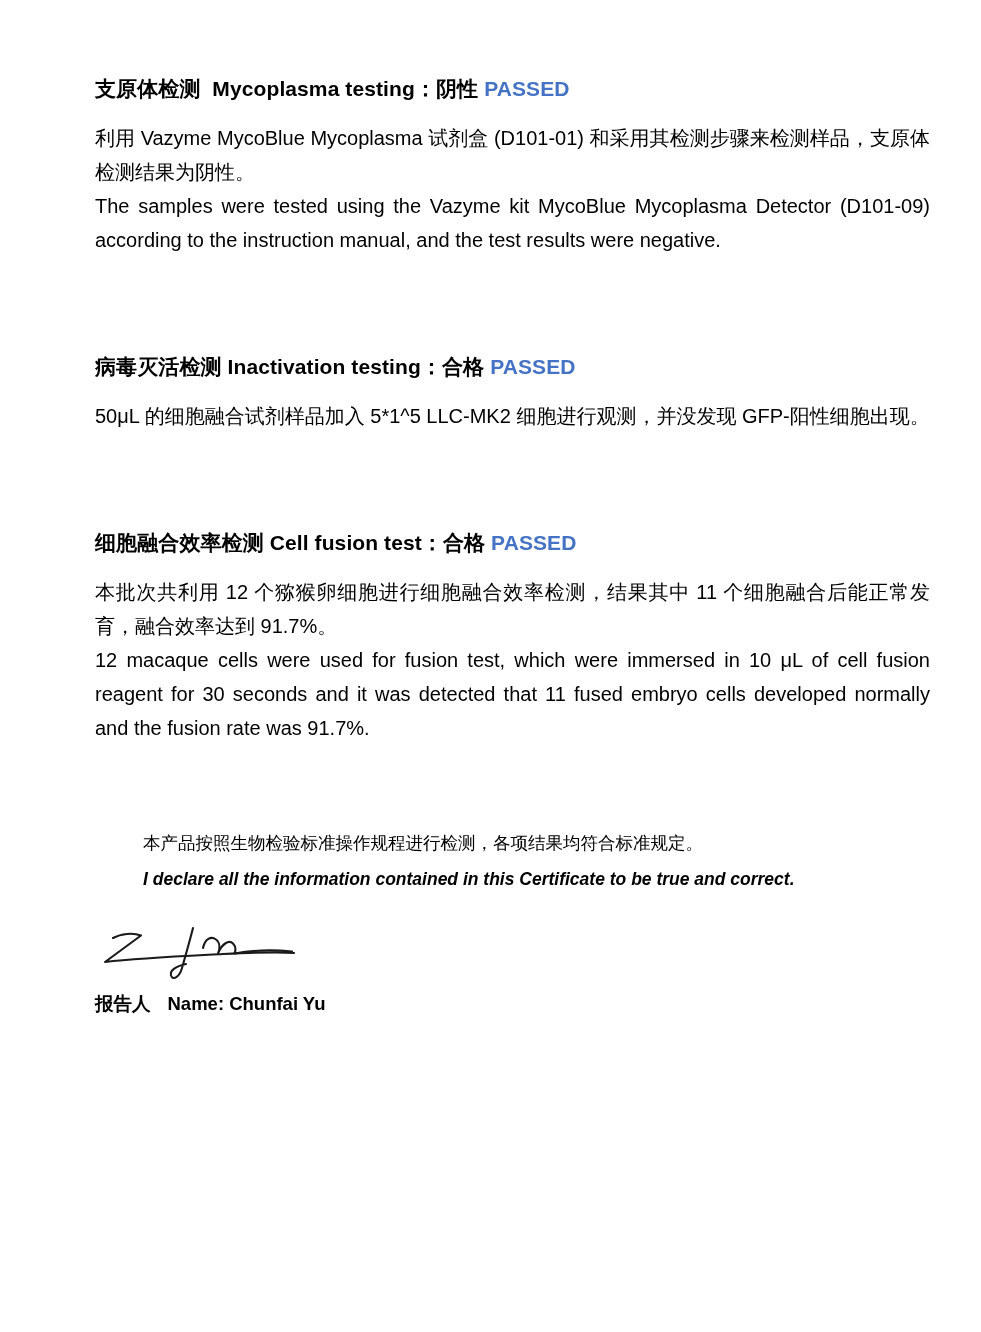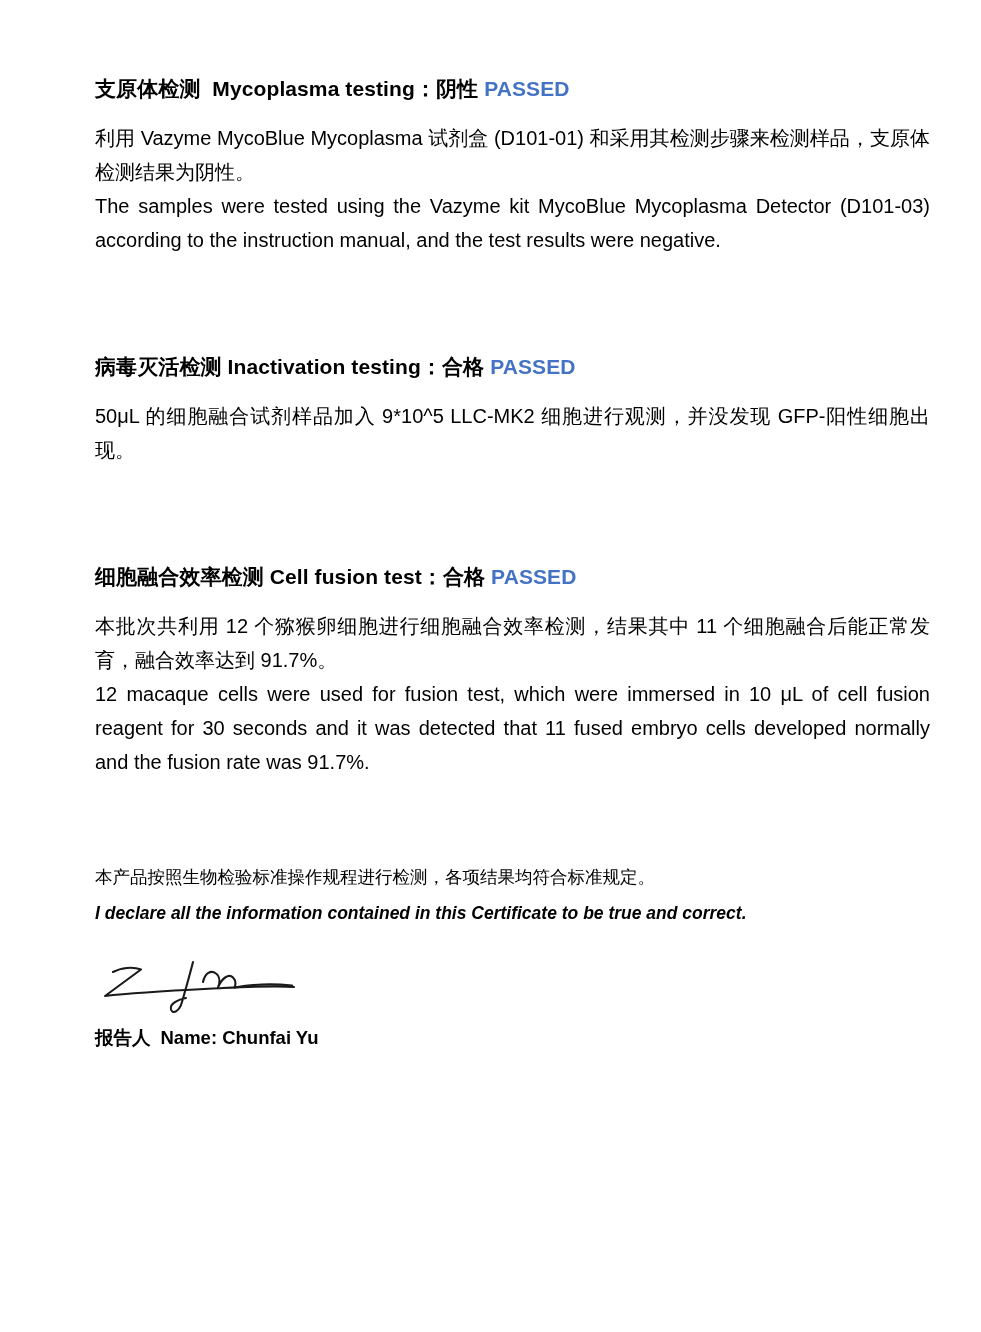--- a/index.html
+++ b/index.html
@@ -30,55 +30,55 @@
   }
   h2.heading .passed {
     font-weight: 700;
   }
   p.body {
     font-size: 20px;
     line-height: 34px;
     margin: 0;
     text-align: justify;
   }
-  .declaration { margin-top: 80px; }
+  .declaration { margin-top: 80px; margin-left: 48px; }
   .declaration p {
     margin: 0;
     font-size: 17.5px;
     line-height: 36px;
     text-align: left;
   }
   .declaration p.en { font-weight: 700; font-style: italic; }
   .signature-block {
     margin-top: 28px;
     height: 58px;
   }
   .signature-block svg { display: block; }
   .reporter-line {
     margin-top: 8px;
     font-size: 18.5px;
     font-weight: 700;
     line-height: 26px;
   }
-  .reporter-line .label { margin-right: 10px; }
+  .reporter-line .label { margin-right: 17px; }
 </style>
 </head>
 <body>
 
 <div class="page" style="background: rgb(255, 255, 255);">
 
   <section class="test-section">
     <h2 class="heading"><span>支原体检测  Mycoplasma testing：阴性</span> <span class="passed" style="color: rgb(68, 114, 196);">PASSED</span></h2>
     <p class="body zh">利用 Vazyme MycoBlue Mycoplasma 试剂盒 (D101-01) 和采用其检测步骤来检测样品，支原体检测结果为阴性。</p>
-    <p class="body en">The samples were tested using the Vazyme kit MycoBlue Mycoplasma Detector (D101-03) according to the instruction manual, and the test results were negative.</p>
+    <p class="body en">The samples were tested using the Vazyme kit MycoBlue Mycoplasma Detector (D101-09) according to the instruction manual, and the test results were negative.</p>
   </section>
 
   <section class="test-section">
     <h2 class="heading"><span>病毒灭活检测 Inactivation testing：合格</span> <span class="passed" style="color: rgb(68, 114, 196);">PASSED</span></h2>
-    <p class="body zh">50μL 的细胞融合试剂样品加入 9*10^5 LLC-MK2 细胞进行观测，并没发现 GFP-阳性细胞出现。</p>
+    <p class="body zh">50μL 的细胞融合试剂样品加入 5*1^5 LLC-MK2 细胞进行观测，并没发现 GFP-阳性细胞出现。</p>
   </section>
 
   <section class="test-section">
     <h2 class="heading"><span>细胞融合效率检测 Cell fusion test：合格</span> <span class="passed" style="color: rgb(68, 114, 196);">PASSED</span></h2>
     <p class="body zh">本批次共利用 12 个猕猴卵细胞进行细胞融合效率检测，结果其中 11 个细胞融合后能正常发育，融合效率达到 91.7%。</p>
     <p class="body en">12 macaque cells were used for fusion test, which were immersed in 10 μL of cell fusion reagent for 30 seconds and it was detected that 11 fused embryo cells developed normally and the fusion rate was 91.7%.</p>
   </section>
 
   <div class="declaration">
     <p class="zh">本产品按照生物检验标准操作规程进行检测，各项结果均符合标准规定。</p>

